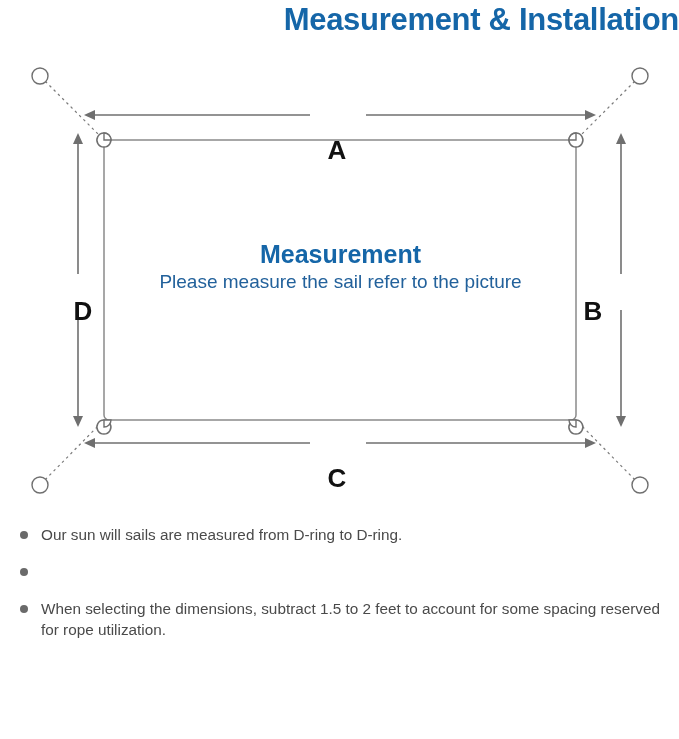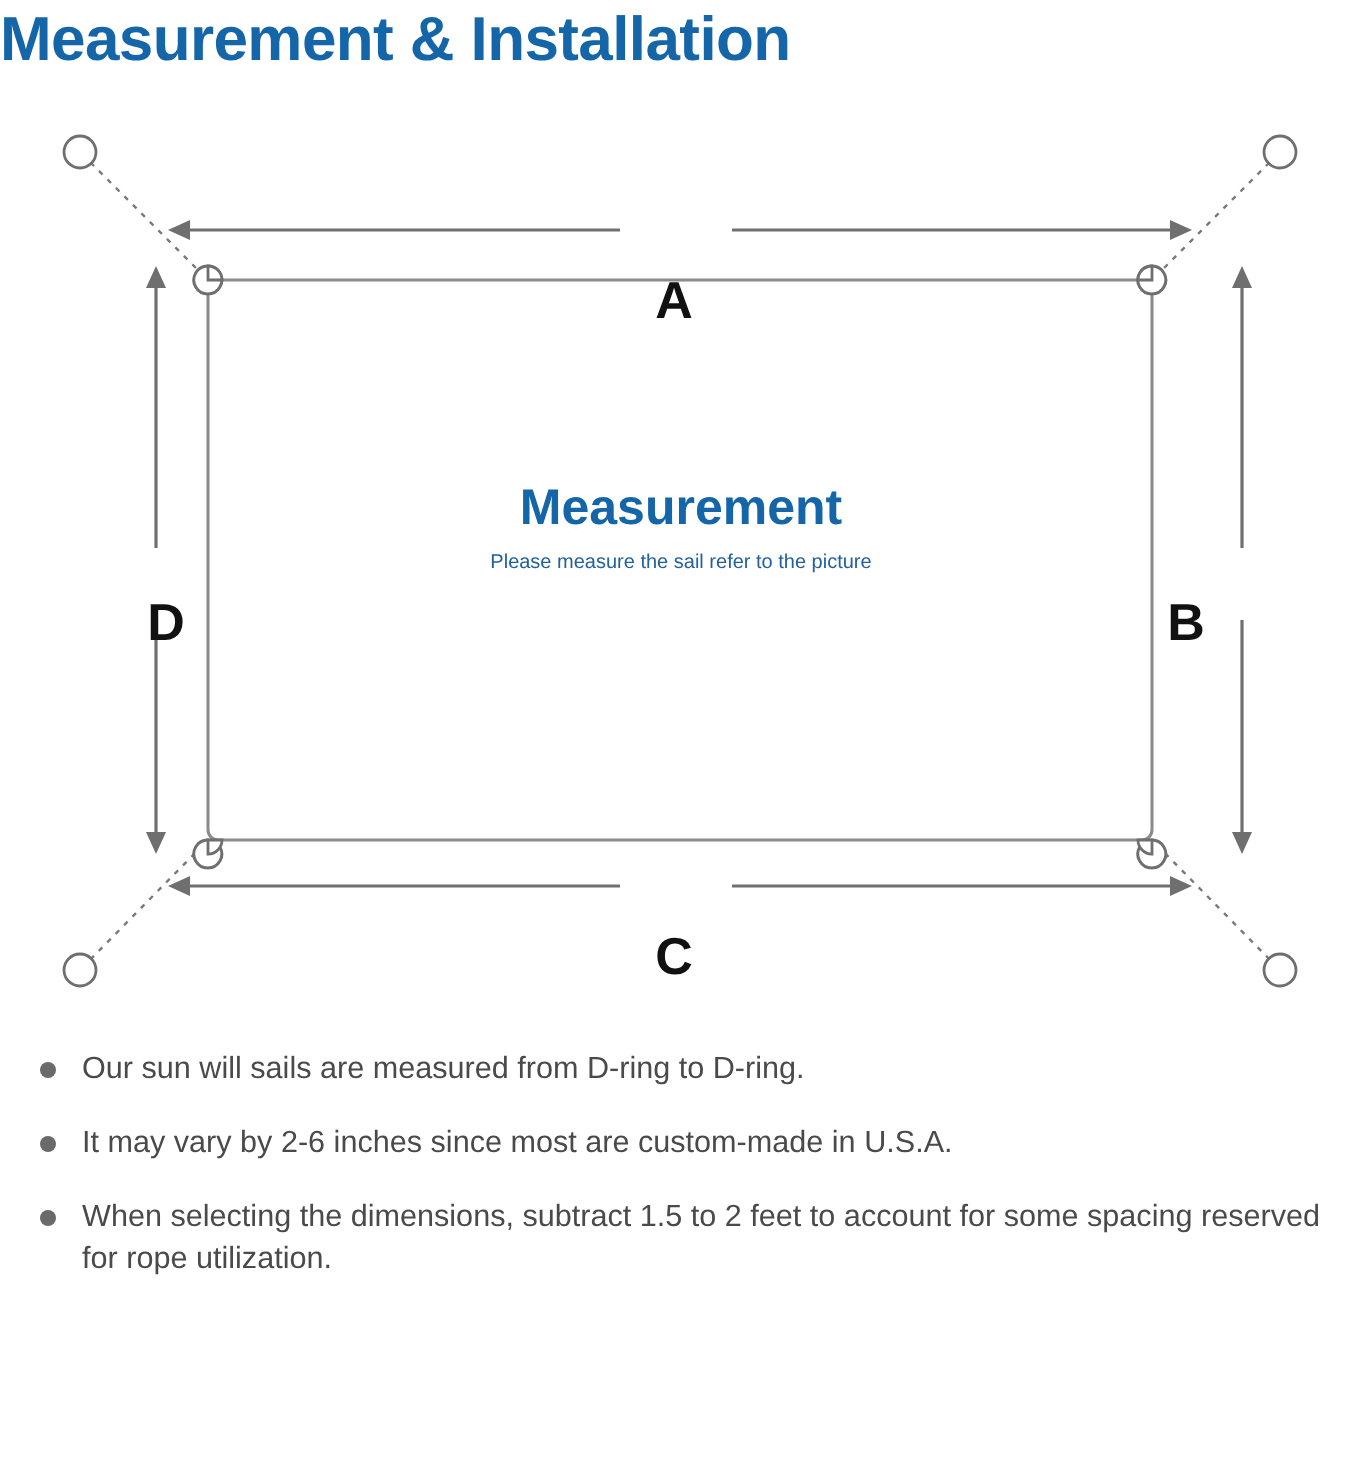--- a/index.html
+++ b/index.html
@@ -22,21 +22,21 @@
     background: #ffffff;
   }
   
   .title {
     position: absolute;
     left: 0;
     top: 0;
     width: 679px;
     height: 42px;
     line-height: 40px;
-    text-align: left;
+    text-align: right;
     font-family: "Liberation Sans", sans-serif;
     font-weight: bold;
     font-size: 31px;
     letter-spacing: -0.3px;
     color: #1566a8;
     white-space: nowrap;
   }
   
   .diagram {
     position: absolute;
@@ -59,21 +59,21 @@
   .center-label .c-title {
     font-family: "Liberation Sans", sans-serif;
     font-weight: bold;
     font-size: 25px;
     color: #1566a8;
     line-height: 30px;
     white-space: nowrap;
   }
   .center-label .c-sub {
     font-family: "Liberation Sans", sans-serif;
-    font-size: 10px;
+    font-size: 19px;
     color: #22619b;
     line-height: 26px;
     white-space: nowrap;
     text-align: center;
   }
   .dim-label {
     position: absolute;
     font-family: "Liberation Sans", sans-serif;
     font-weight: bold;
     font-size: 26px;
@@ -191,21 +191,20 @@
     <div class="dim-label" id="label-d">D</div>
   </div>
 
   <div class="notes">
     <div class="note">
       <span class="bullet"></span>
       <span>Our sun will sails are measured from D-ring to D-ring.</span>
     </div>
     <div class="note">
       <span class="bullet"></span>
-      <span>It may vary by 2-6 inches since most are custom-made in U.S.A.</span>
     </div>
     <div class="note">
       <span class="bullet"></span>
       <span>When selecting the dimensions, subtract 1.5 to 2 feet to account for some spacing reserved for rope utilization.</span>
     </div>
   </div>
 
 </div>
 
 </body></html>

